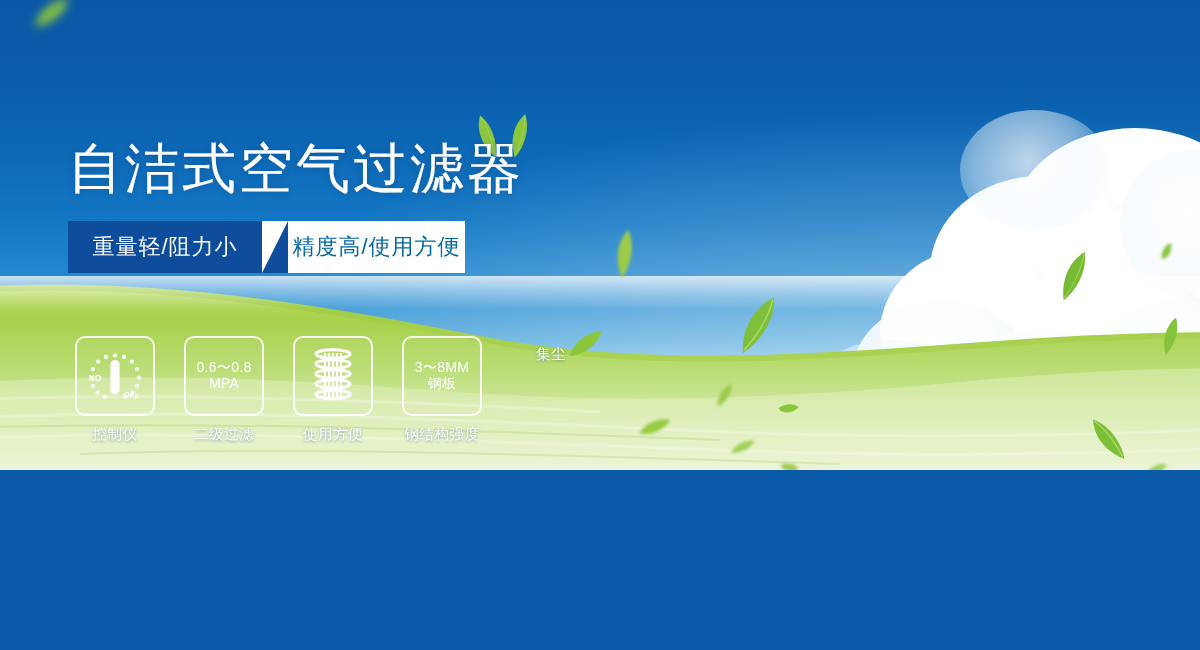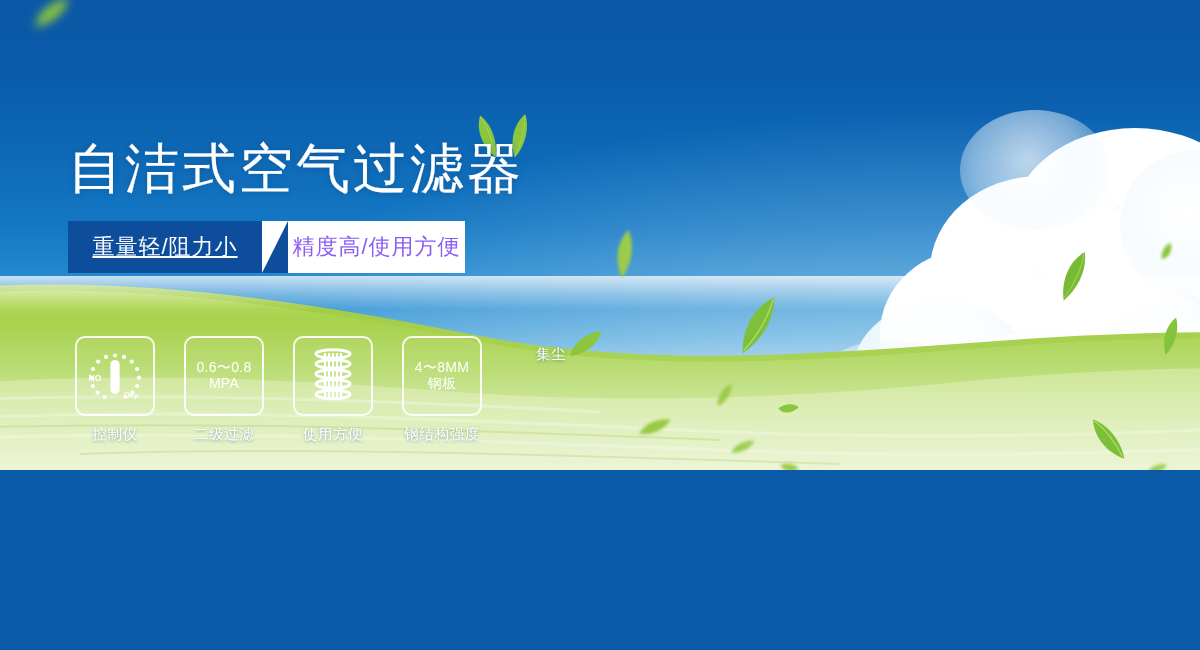--- a/index.html
+++ b/index.html
@@ -109,24 +109,24 @@
     border-color:transparent transparent #0d4d9b transparent;
   }
   #tag-right{
     position:relative;
     flex:1;
     background:#ffffff;
     display:flex; align-items:center; justify-content:center;
     padding-left:26px;
   }
   #tag-left-text{
-    color:#ffffff; font-size:22px; letter-spacing:1px; white-space:nowrap;text-decoration:underline;
+    color:#ffffff; font-size:22px; letter-spacing:1px; white-space:nowrap;
   }
   #tag-right-text{
-    color:#8b5cf6; font-size:22px; letter-spacing:1px; white-space:nowrap;
+    color:#0369a1; font-size:22px; letter-spacing:1px; white-space:nowrap;
   }
 
   
   #features{
     position:absolute; left:75px; top:336px;
     display:flex;
     gap:29px;
   }
   .feature{ width:80px; text-align:center; }
   .fbox{
@@ -403,21 +403,21 @@
             <ellipse cx="32" cy="50.5" rx="17" ry="4.2"></ellipse>
           </g>
         </svg>
       </div>
       <div class="flabel">使用方便</div>
     </div>
 
     <div class="feature">
       <div class="fbox">
         <div class="ftext">
-          <span>4〜8MM</span>
+          <span>3〜8MM</span>
           <span class="l2">钢板</span>
         </div>
       </div>
       <div class="flabel wide">钢结构强度</div>
     </div>
 
     <div class="feature">
       <div class="flabel">集尘</div>
     </div>
 

